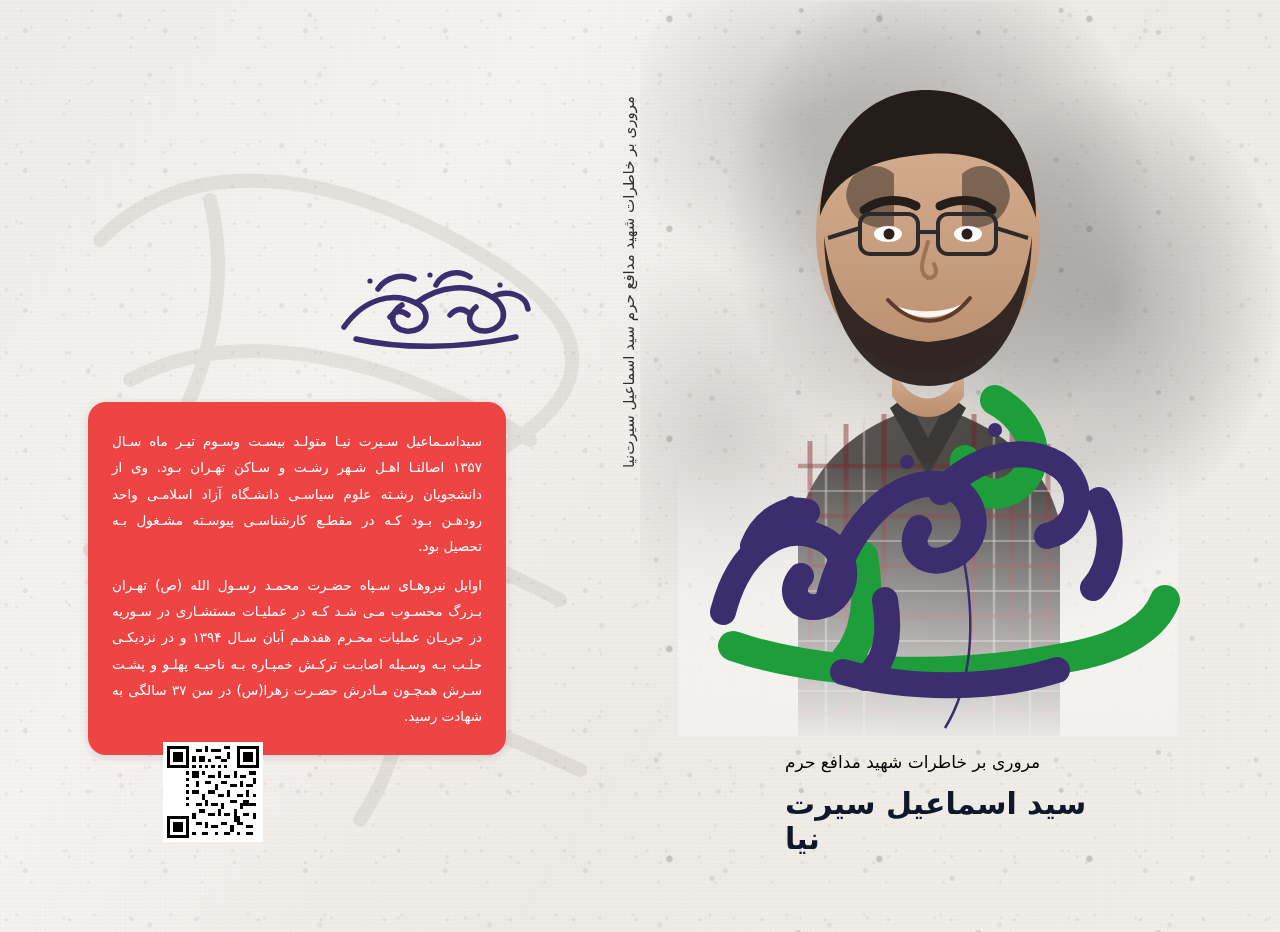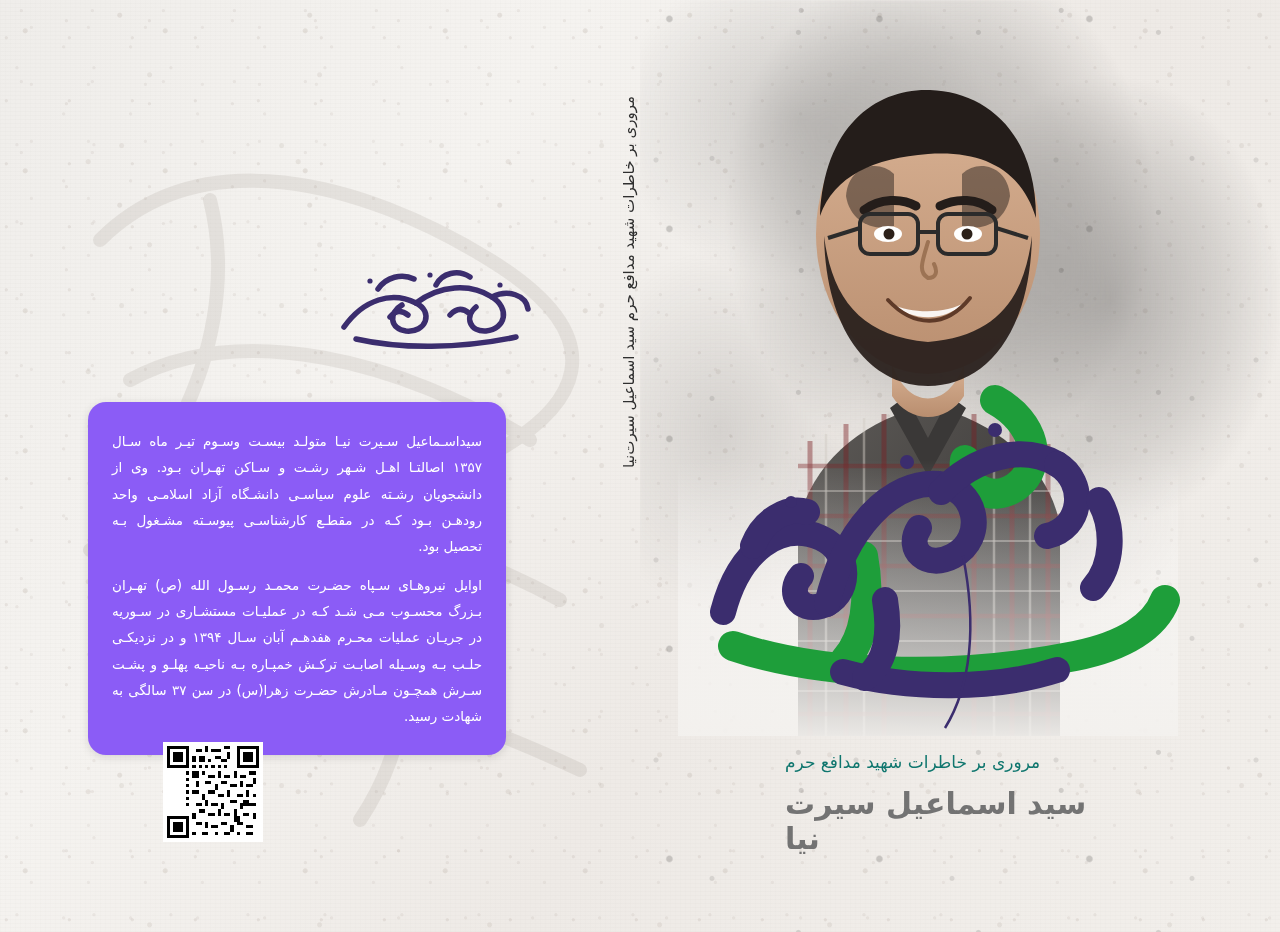--- a/index.html
+++ b/index.html
@@ -118,33 +118,33 @@
   }
   .name-calligraphy svg { display: block; width: 100%; height: 100%; }
 
   .front-subtitle {
     position: absolute;
     right: 165px;
     top: 752px;
     width: 330px;
     text-align: left;
     direction: rtl;
-    color: #0f766e;
+    color: #000000;
     font-size: 17px;
     letter-spacing: .5px;
     font-family: "DejaVu Sans", "Liberation Sans", sans-serif;
   }
   .front-title {
     position: absolute;
     right: 165px;
     top: 786px;
     width: 330px;
     text-align: left;
     direction: rtl;
-    color: #737373;
+    color: #0f172a;
     font-size: 30px;
     font-weight: bold;
     letter-spacing: .5px;
   }
 
   
   .spine {
     position: absolute;
     left: 600px;
     top: 0;
@@ -180,21 +180,21 @@
     height: 110px;
   }
   .back-logo svg { display: block; width: 100%; height: 100%; }
 
   .green-panel {
     position: absolute;
     left: 88px;
     top: 402px;
     width: 418px;
     min-height: 300px;
-    background: #8b5cf6;
+    background: #ef4444;
     border-radius: 18px;
     padding: 26px 24px 22px 24px;
     color: #ffffff;
     direction: rtl;
     text-align: justify;
     box-shadow: 0 2px 10px rgba(0,0,0,.12);
   }
   .green-panel p {
     margin: 0 0 12px 0;
     font-size: 13.5px;

